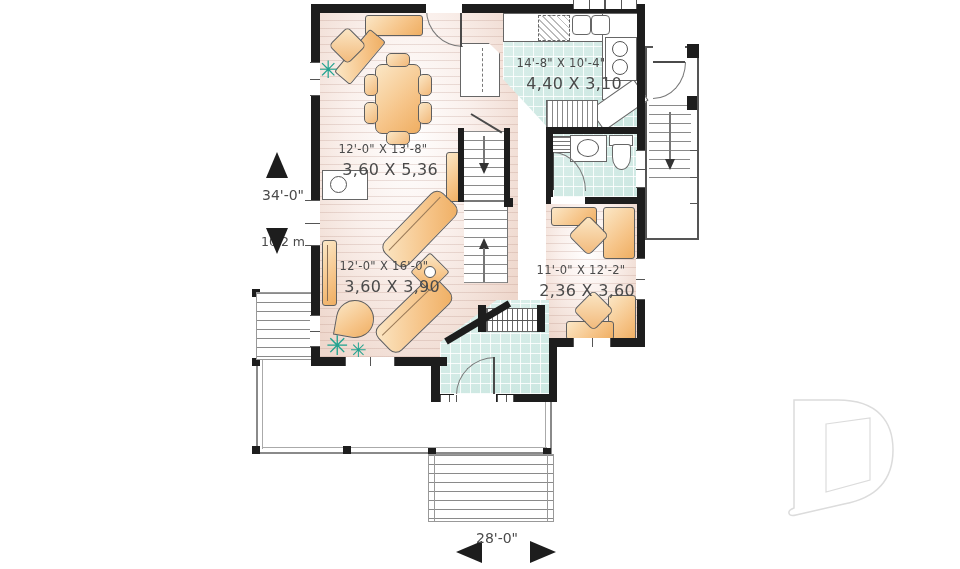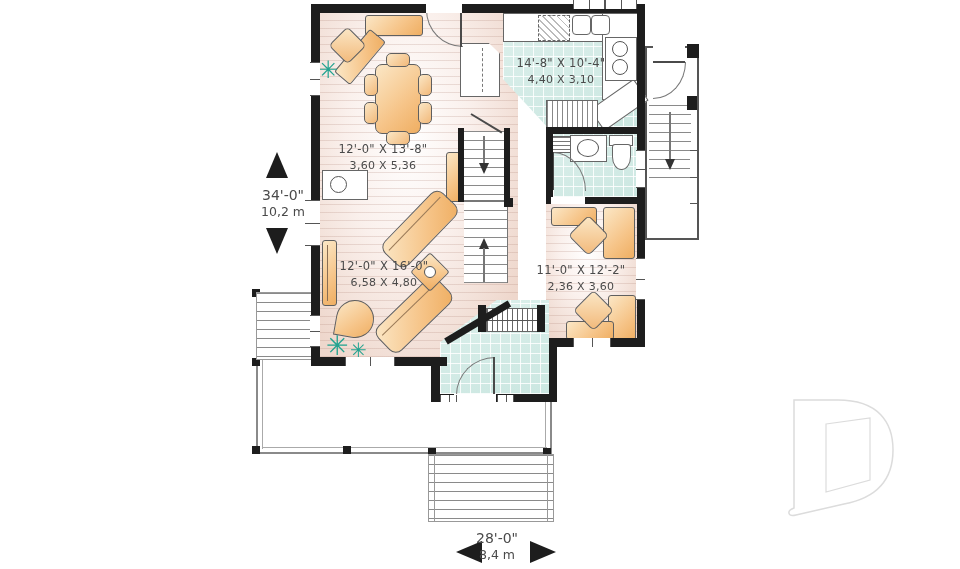--- a/index.html
+++ b/index.html
@@ -26,24 +26,24 @@
   .arcTL{position:absolute;z-index:14;border-left:1.3px solid #777;border-top:1.3px solid #777;border-radius:100% 0 0 0;}
   .arcTR{position:absolute;z-index:14;border-top:1.3px solid #777;border-right:1.3px solid #777;border-radius:0 100% 0 0;}
   .arcBR{position:absolute;z-index:14;border-right:1.3px solid #777;border-bottom:1.3px solid #777;border-radius:0 0 100% 0;}
   .leaf{position:absolute;background:#4a4a4a;z-index:15;}
   .winV{position:absolute;background:#fff;border-top:1px solid #555;border-bottom:1px solid #555;z-index:32;}
   .winV:before{content:"";position:absolute;left:0;right:0;top:50%;height:1px;background:#555;}
   .winH{position:absolute;background:#fff;border-left:1px solid #555;border-right:1px solid #555;z-index:32;}
   .winH:before{content:"";position:absolute;top:0;bottom:0;left:50%;width:1px;background:#555;}
   .label{position:absolute;z-index:40;text-align:center;line-height:1.45;letter-spacing:.3px;}
   .label .l1{font-size:11.5px;}
-  .label .l2{font-size:11px;}
+  .label .l2{font-size:16px;text-align:right;}
   .dim{position:absolute;z-index:40;text-align:center;line-height:1.3;}
   .dim .d1{font-size:14px;}
-  .dim .d2{font-size:12.5px;}
+  .dim .d2{font-size:12.5px;margin-top:30px;}
   .tri{position:absolute;width:0;height:0;z-index:40;}
   .plant{position:absolute;z-index:16;color:#23a390;font-weight:bold;}
   .chair{position:absolute;z-index:13;border:1.3px solid #5f5f5f;border-radius:5px;
     background:linear-gradient(135deg,#fbe7c6,#f2b97a);}
   .circ{position:absolute;border:1.2px solid #555;border-radius:50%;background:#fff;z-index:13;}
   .line{position:absolute;background:#777;z-index:13;}
 </style>
 </head>
 <body>
 
@@ -197,21 +197,21 @@
   <div class="label" style="left:500px;top:55px;width:122px;">
     <div class="l1">14'-8" X 10'-4"</div>
     <div class="l2">4,40 X 3,10</div>
   </div>
   <div class="label" style="left:328px;top:141px;width:110px;">
     <div class="l1">12'-0" X 13'-8"</div>
     <div class="l2">3,60 X 5,36</div>
   </div>
   <div class="label" style="left:328px;top:258px;width:112px;">
     <div class="l1">12'-0" X 16'-0"</div>
-    <div class="l2">6,58 X 4,80</div>
+    <div class="l2">3,60 X 3,90</div>
   </div>
   <div class="label" style="left:527px;top:262px;width:108px;">
     <div class="l1">11'-0" X 12'-2"</div>
     <div class="l2">2,36 X 3,60</div>
   </div>
 
   <div class="tri" style="left:266px;top:152px;border-left:11px solid transparent;border-right:11px solid transparent;border-bottom:26px solid #1d1d1d;"></div>
   <div class="dim" style="left:238px;top:186px;width:90px;">
     <div class="d1">34'-0"</div>
     <div class="d2">10,2 m</div>

